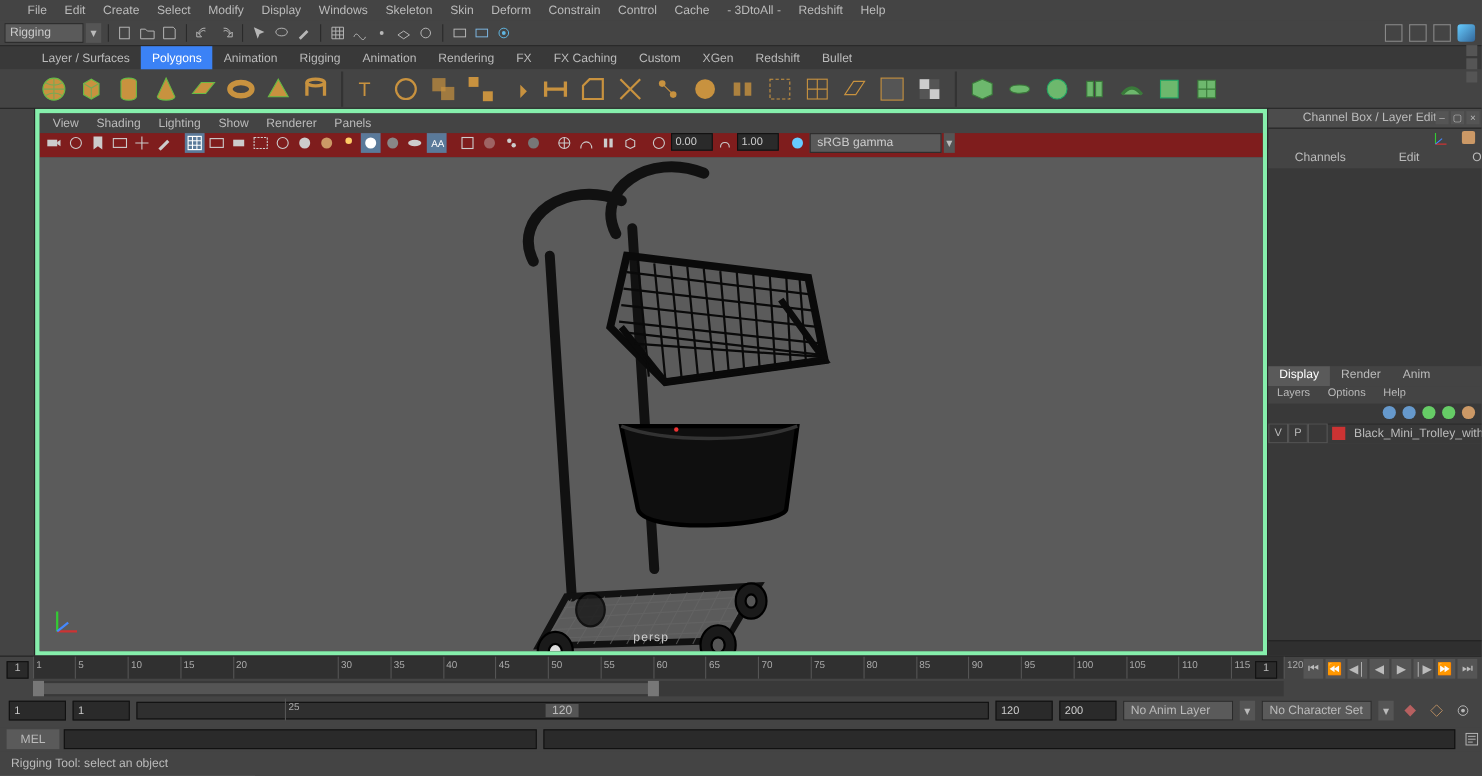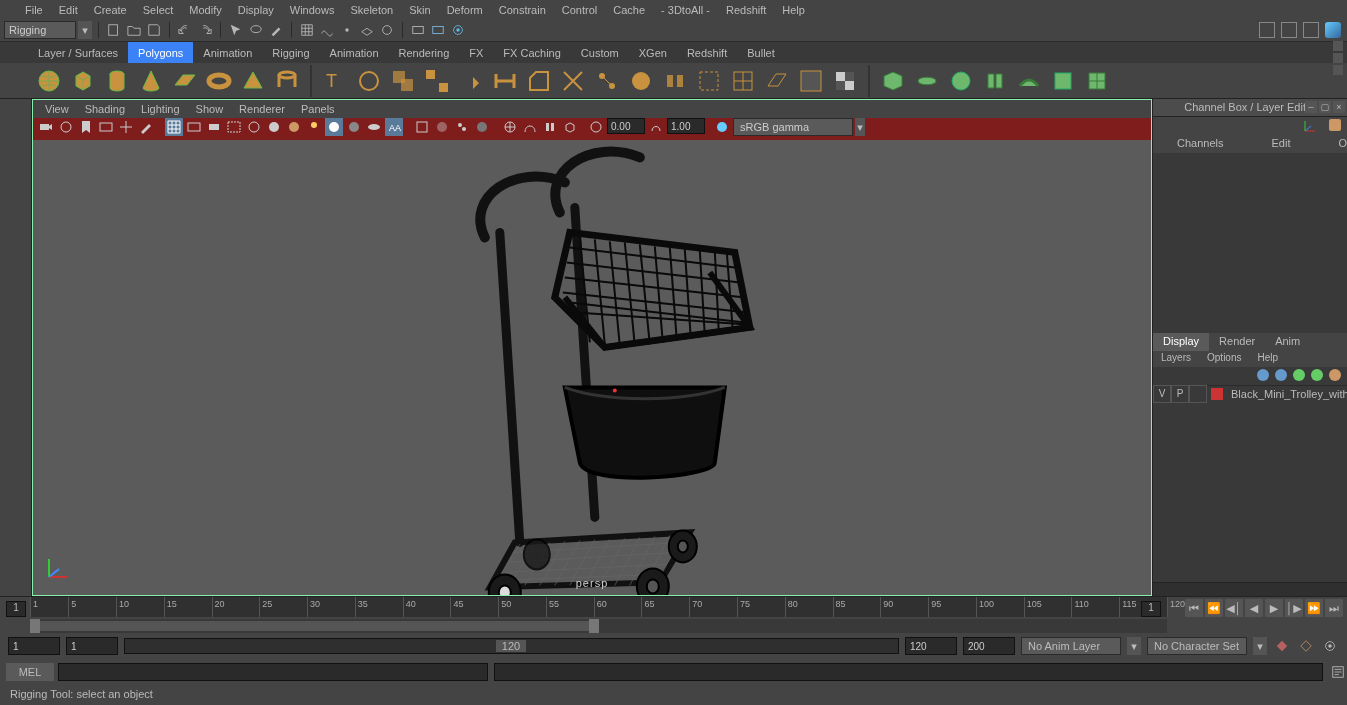--- a/index.html
+++ b/index.html
@@ -25,21 +25,21 @@
 
 .shelf-row { height: 36px; background: #444444; display:flex; align-items:center; padding-left: 34px; gap:4px; border-bottom:1px solid #222; }
 .shelf-ic { width: 30px; height: 30px; display:flex; align-items:center; justify-content:center; }
 .shelf-sep { width:2px; height:32px; background:#333; margin:0 4px; }
 .shelf-ic svg { width: 26px; height:26px; }
 .shelf-ic.green svg path, .shelf-ic.green svg polygon { fill:#6db86d; stroke:#3a7a3a; }
 
 
 .main { position: absolute; top: 99px; left:0; right:0; bottom: 109px; display:flex; }
 .toolbox { width: 32px; background:#444444; border-right:1px solid #222; }
-.viewport-wrap { flex:1; display:flex; flex-direction:column; background:#444444; border:1px solid #86efac; overflow:hidden; }
+.viewport-wrap { flex:1; display:flex; flex-direction:column; background:#444444; border:4px solid #86efac; overflow:hidden; }
 .vp-menubar { height: 18px; background:#444444; display:flex; align-items:center; padding:0 4px; gap:0; }
 .vp-menubar span { padding: 2px 8px; cursor:pointer; }
 .vp-toolbar { height: 22px; background:#7f1d1d; display:flex; align-items:flex-start; padding:0 4px; gap:2px; }
 .vp-tool { width:18px; height:18px; display:flex; align-items:center; justify-content:center; }
 .vp-tool svg { width:14px; height:14px; }
 .vp-input { background:#2a2a2a; border:1px solid #111; height:16px; width:38px; color:#ccc; font-size:10px; padding:0 3px; }
 .vp-dd { background:#5a5a5a; border:1px solid #2a2a2a; height:18px; min-width:120px; display:flex; align-items:center; padding:0 6px; color:#ccc; }
 .viewport { flex:1; background:#5b5b5b; position:relative; overflow:hidden; }
 .viewport-label { position:absolute; bottom:6px; left:50%; transform:translateX(-50%); color:#ccc; letter-spacing:1px; }
 .axis-gizmo { position:absolute; left:10px; bottom:12px; width:32px; height:32px; }
@@ -699,21 +699,21 @@
       </div>
       <div class="tick" style="left: 7.56303%;">
         <span>10</span>
       </div>
       <div class="tick" style="left: 11.7647%;">
         <span>15</span>
       </div>
       <div class="tick" style="left: 15.9664%;">
         <span>20</span>
       </div>
-      <div class="tick" style="left: 20.1681%;">
+      <div class="tick" style="left: 20.1681%; margin-top: 38px;">
         <span>25</span>
       </div>
       <div class="tick" style="left: 24.3697%;">
         <span>30</span>
       </div>
       <div class="tick" style="left: 28.5714%;">
         <span>35</span>
       </div>
       <div class="tick" style="left: 32.7731%;">
         <span>40</span>

